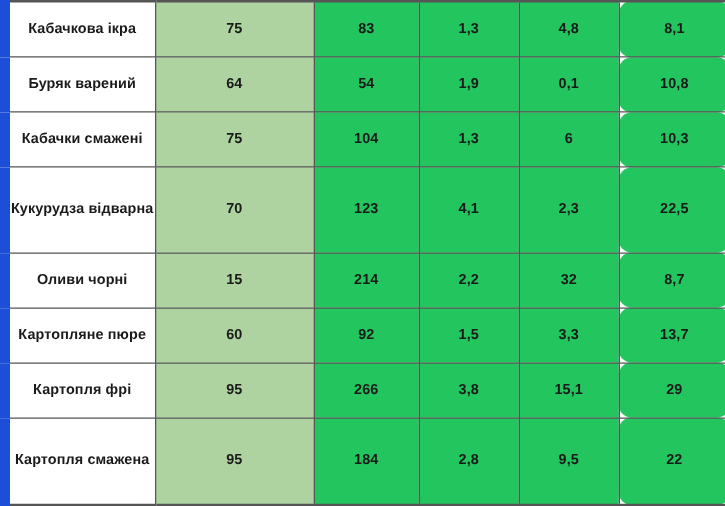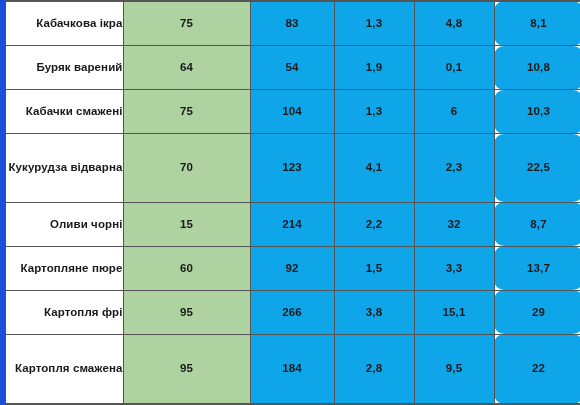--- a/index.html
+++ b/index.html
@@ -49,28 +49,28 @@
     font-weight: bold;
   }
 
   td.cell-gi {
     background-color: #aed3a0;
     border-left: 1px solid #4f4f4f;
     border-right: 1px solid #4f4f4f;
   }
 
   td.cell-num {
-    background-color: #0ea5e9;
+    background-color: #22c55e;
   }
 
   tr.row-single td { height: 29px; }
   tr.row-double td { height: 46px; }
 
   
-  #nutrition-table tr td:first-child { border-left: 6px solid #1d4ed8; text-align: right; }
+  #nutrition-table tr td:first-child { border-left: 8px solid #1d4ed8; }
   #nutrition-table tr td:last-child  { border-right: 1px solid #c4b5fd; border-radius: 10px; }
   #nutrition-table tr:first-child td { border-top: 2px solid #555555; }
   #nutrition-table tr:last-child td  { border-bottom: 2px solid #555555; }
 </style>
 </head>
 <body>
 
 <table id="nutrition-table">
   <colgroup>
     <col class="c-name">

